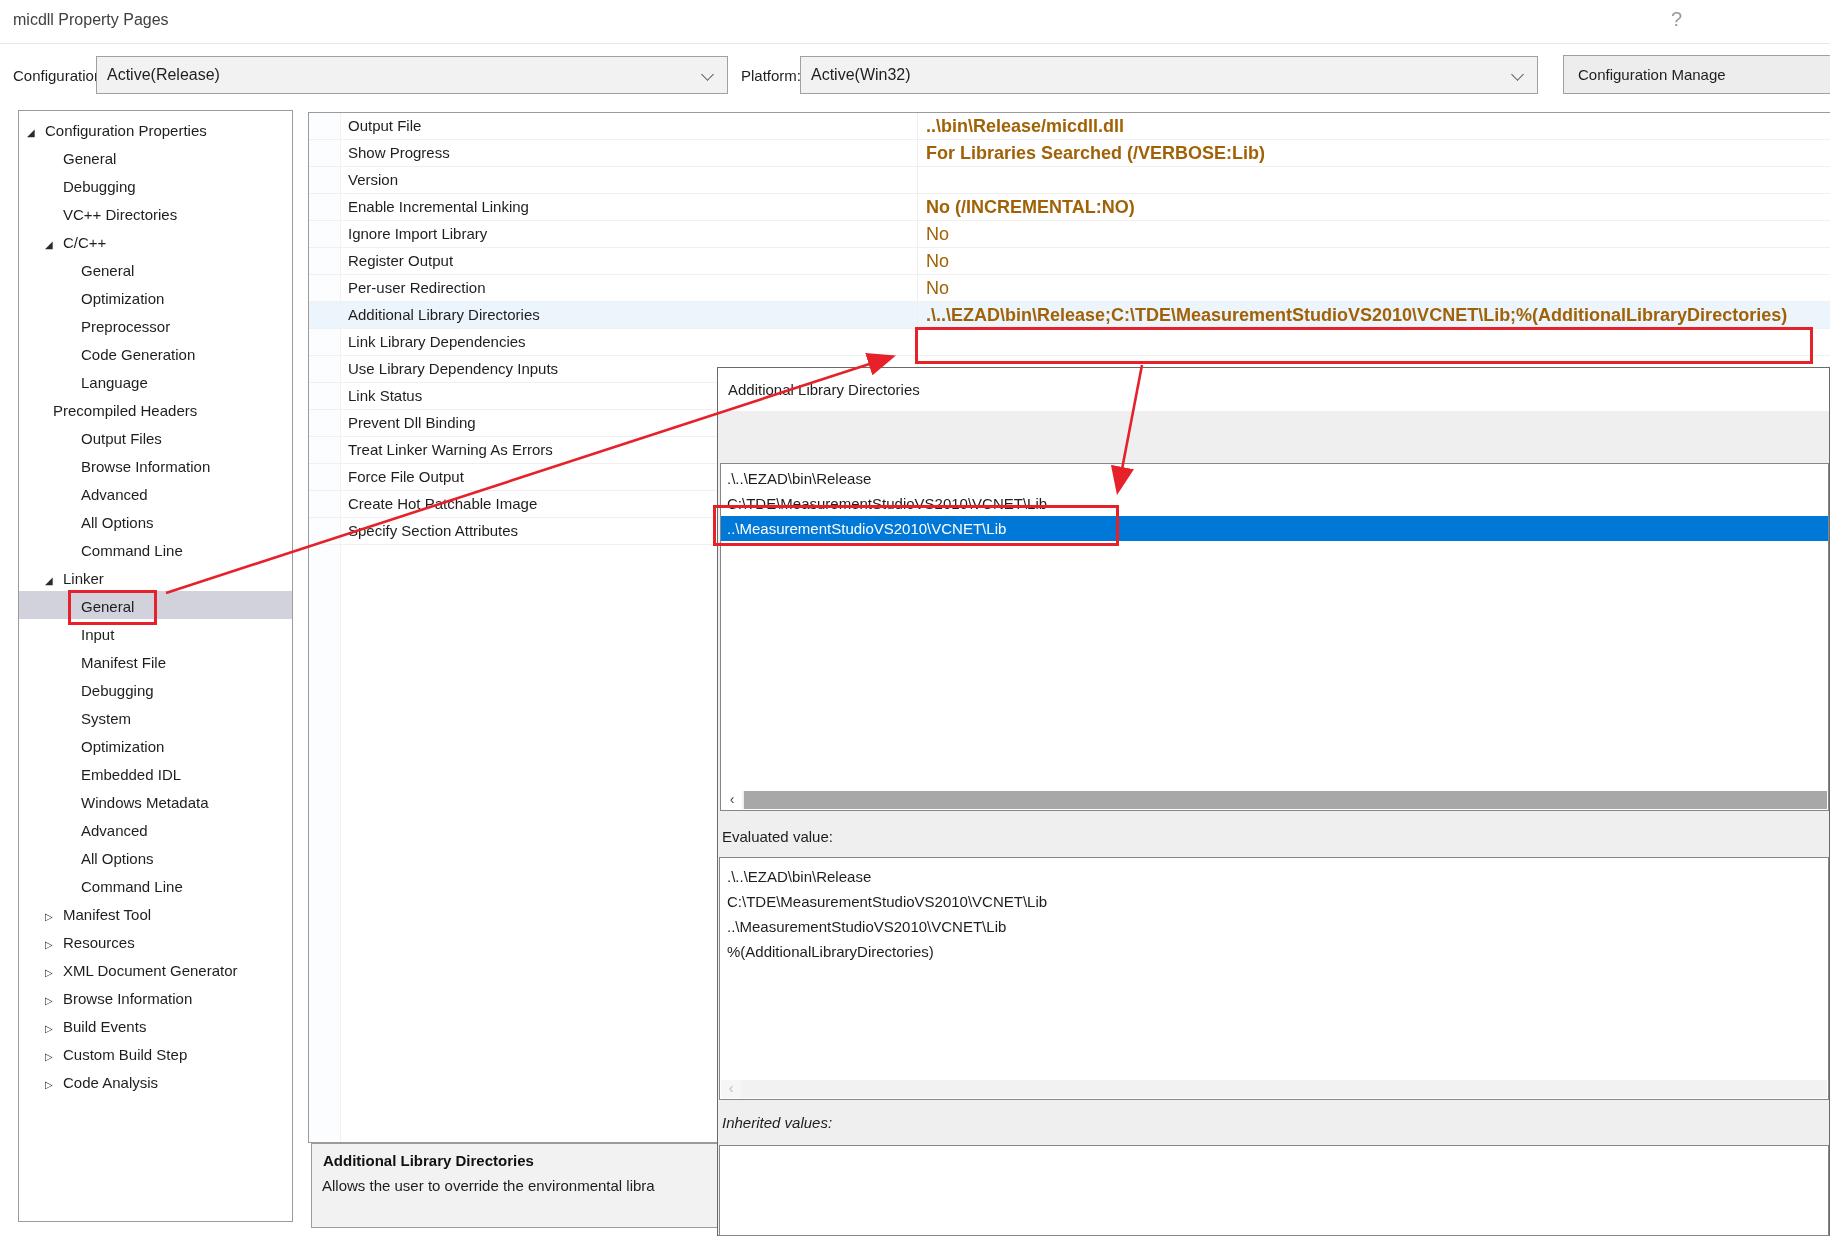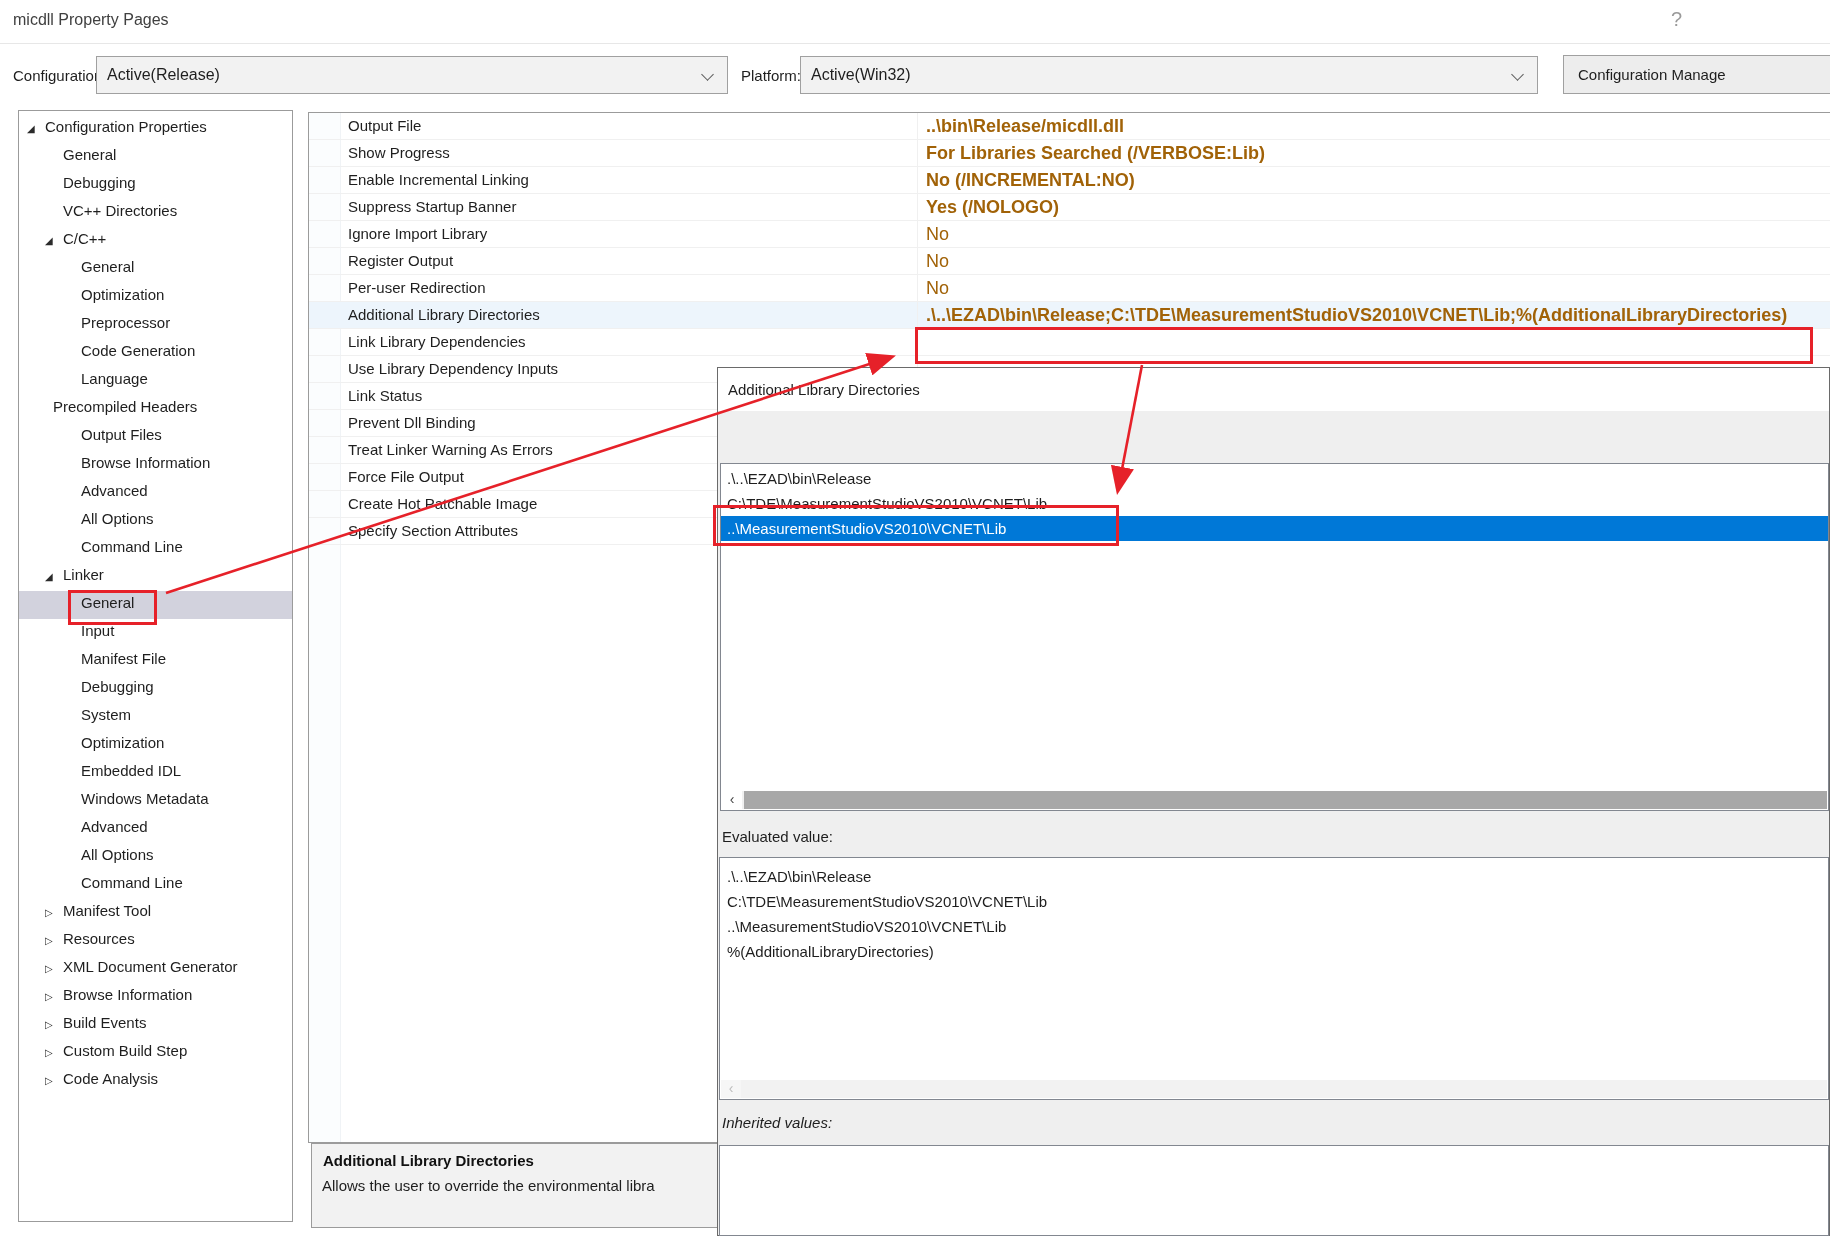--- a/index.html
+++ b/index.html
@@ -19,21 +19,21 @@
   .combo .val{position:absolute;left:10px;top:0;line-height:36px;font-size:16px;white-space:nowrap;}
   .chev{position:absolute;right:15px;top:13px;width:8px;height:8px;
         border-right:1.6px solid #5a5a5a;border-bottom:1.6px solid #5a5a5a;transform:rotate(45deg);}
   .cfg-btn{position:absolute;left:1563px;top:55px;width:282px;height:39px;background:#ededed;
            border:1px solid #a0a0a0;box-sizing:border-box;font-size:15px;line-height:37px;
            padding-left:14px;white-space:nowrap;overflow:hidden;}
   
   .tree{position:absolute;left:18px;top:110px;width:275px;height:1112px;background:#fff;
         border:1px solid #9b9b9b;box-sizing:border-box;overflow:hidden;}
   .tree-rows{position:absolute;left:0;top:4px;right:0;}
-  .trow{position:relative;height:28px;line-height:24px;font-size:15px;white-space:nowrap;cursor:default;}
+  .trow{position:relative;height:28px;line-height:32px;font-size:15px;white-space:nowrap;cursor:default;}
   .texp{display:inline-block;width:18px;font-size:10px;color:#2b2b2b;vertical-align:baseline;
         font-family:"DejaVu Sans",sans-serif;}
   
   .grid{position:absolute;left:308px;top:112px;width:1522px;height:1031px;background:#fff;
         border:1px solid #9b9b9b;border-right:none;box-sizing:border-box;}
   .grid-gutter{position:absolute;left:0;top:0;width:31px;height:100%;background:#fbfdfe;border-right:1px solid #f0f3f6;}
   .grow{position:relative;height:27px;border-bottom:1px solid #f0f0f0;box-sizing:border-box;}
   .gname{position:absolute;left:39px;top:0;line-height:26px;font-size:15px;white-space:nowrap;}
   .gval{position:absolute;left:617px;top:0;line-height:26px;font-size:18px;white-space:nowrap;color:#a16207;}
   .gval.bold{font-weight:bold;}
@@ -143,27 +143,27 @@
           <span class="gname">Output File</span>
           <span class="gval bold">..\bin\Release/micdll.dll</span>
         </div>
         <div class="grow">
           <div class="vsep"></div>
           <span class="gname">Show Progress</span>
           <span class="gval bold">For Libraries Searched (/VERBOSE:Lib)</span>
         </div>
         <div class="grow">
           <div class="vsep"></div>
+          <span class="gname">Version</span>
+          <span class="gval"></span>
+        </div>
+        <div class="grow">
+          <div class="vsep"></div>
           <span class="gname">Enable Incremental Linking</span>
           <span class="gval bold">No (/INCREMENTAL:NO)</span>
-        </div>
-        <div class="grow">
-          <div class="vsep"></div>
-          <span class="gname">Suppress Startup Banner</span>
-          <span class="gval bold">Yes (/NOLOGO)</span>
         </div>
         <div class="grow">
           <div class="vsep"></div>
           <span class="gname">Ignore Import Library</span>
           <span class="gval">No</span>
         </div>
         <div class="grow">
           <div class="vsep"></div>
           <span class="gname">Register Output</span>
           <span class="gval">No</span>

